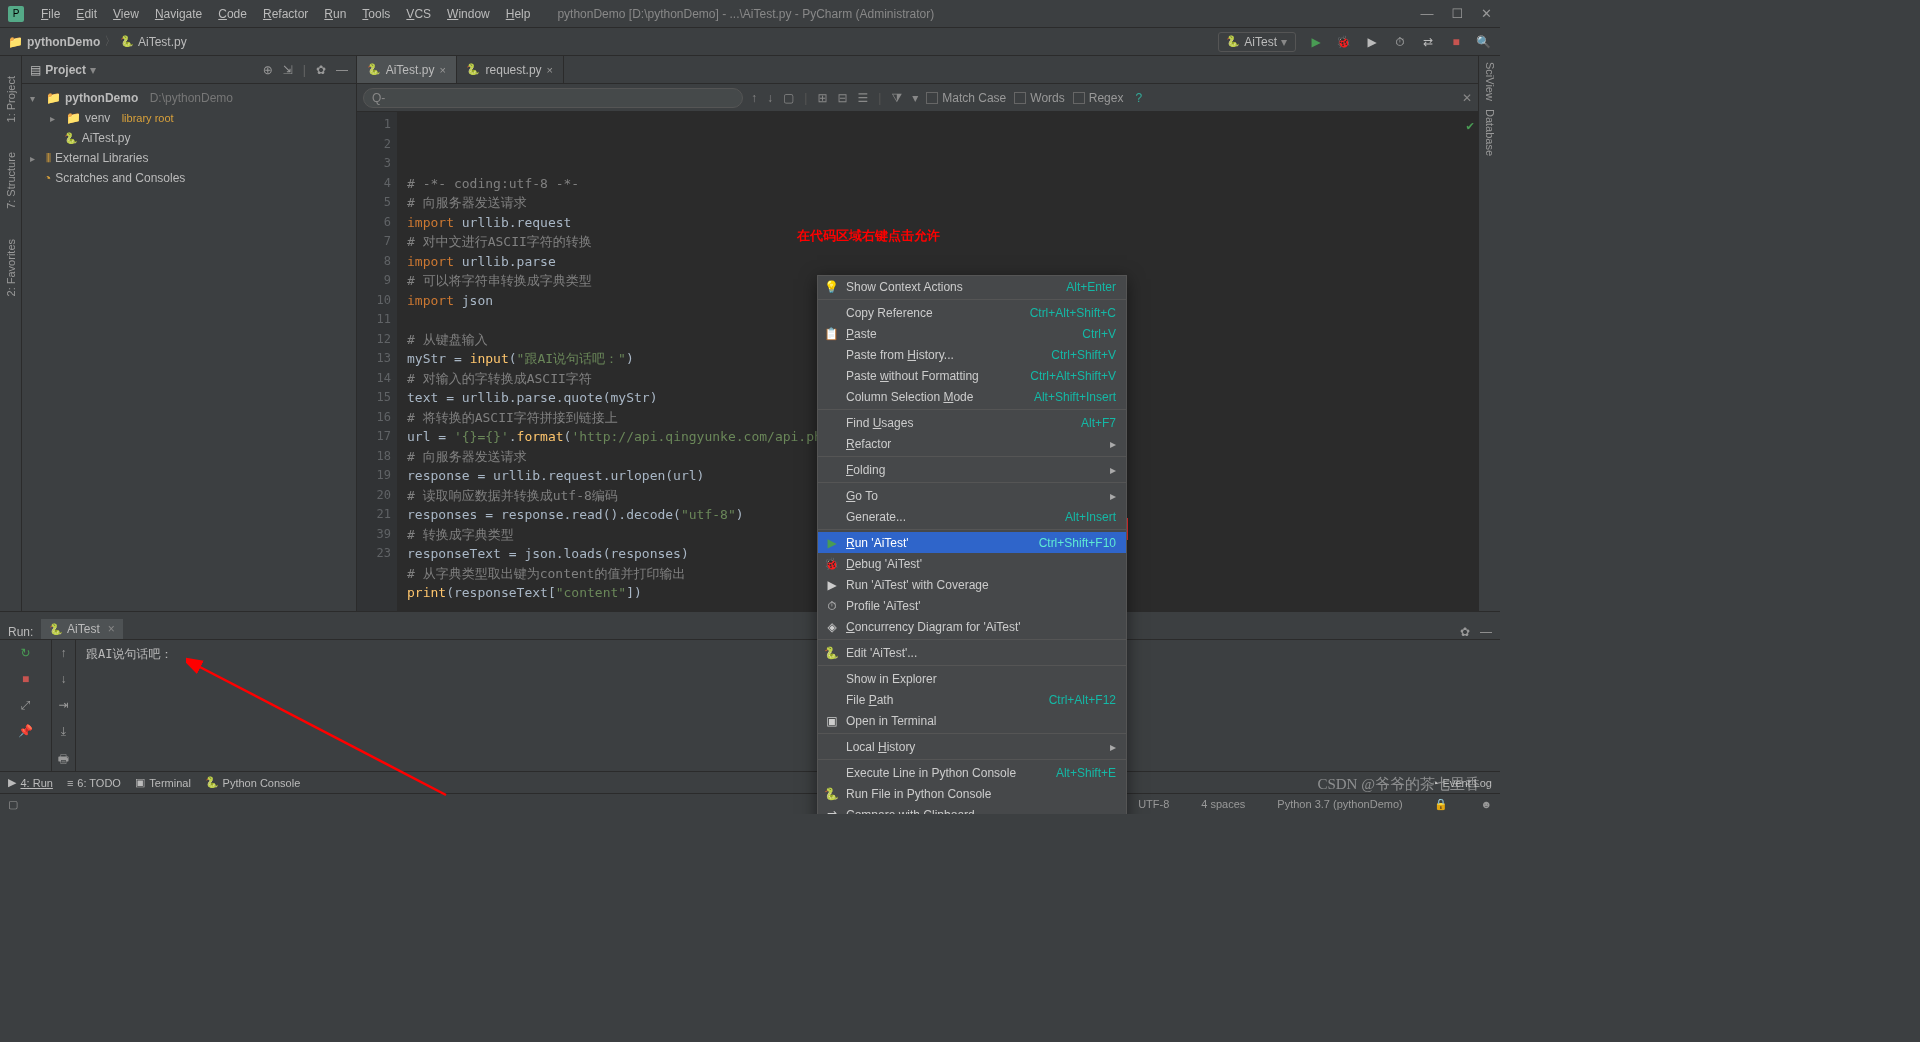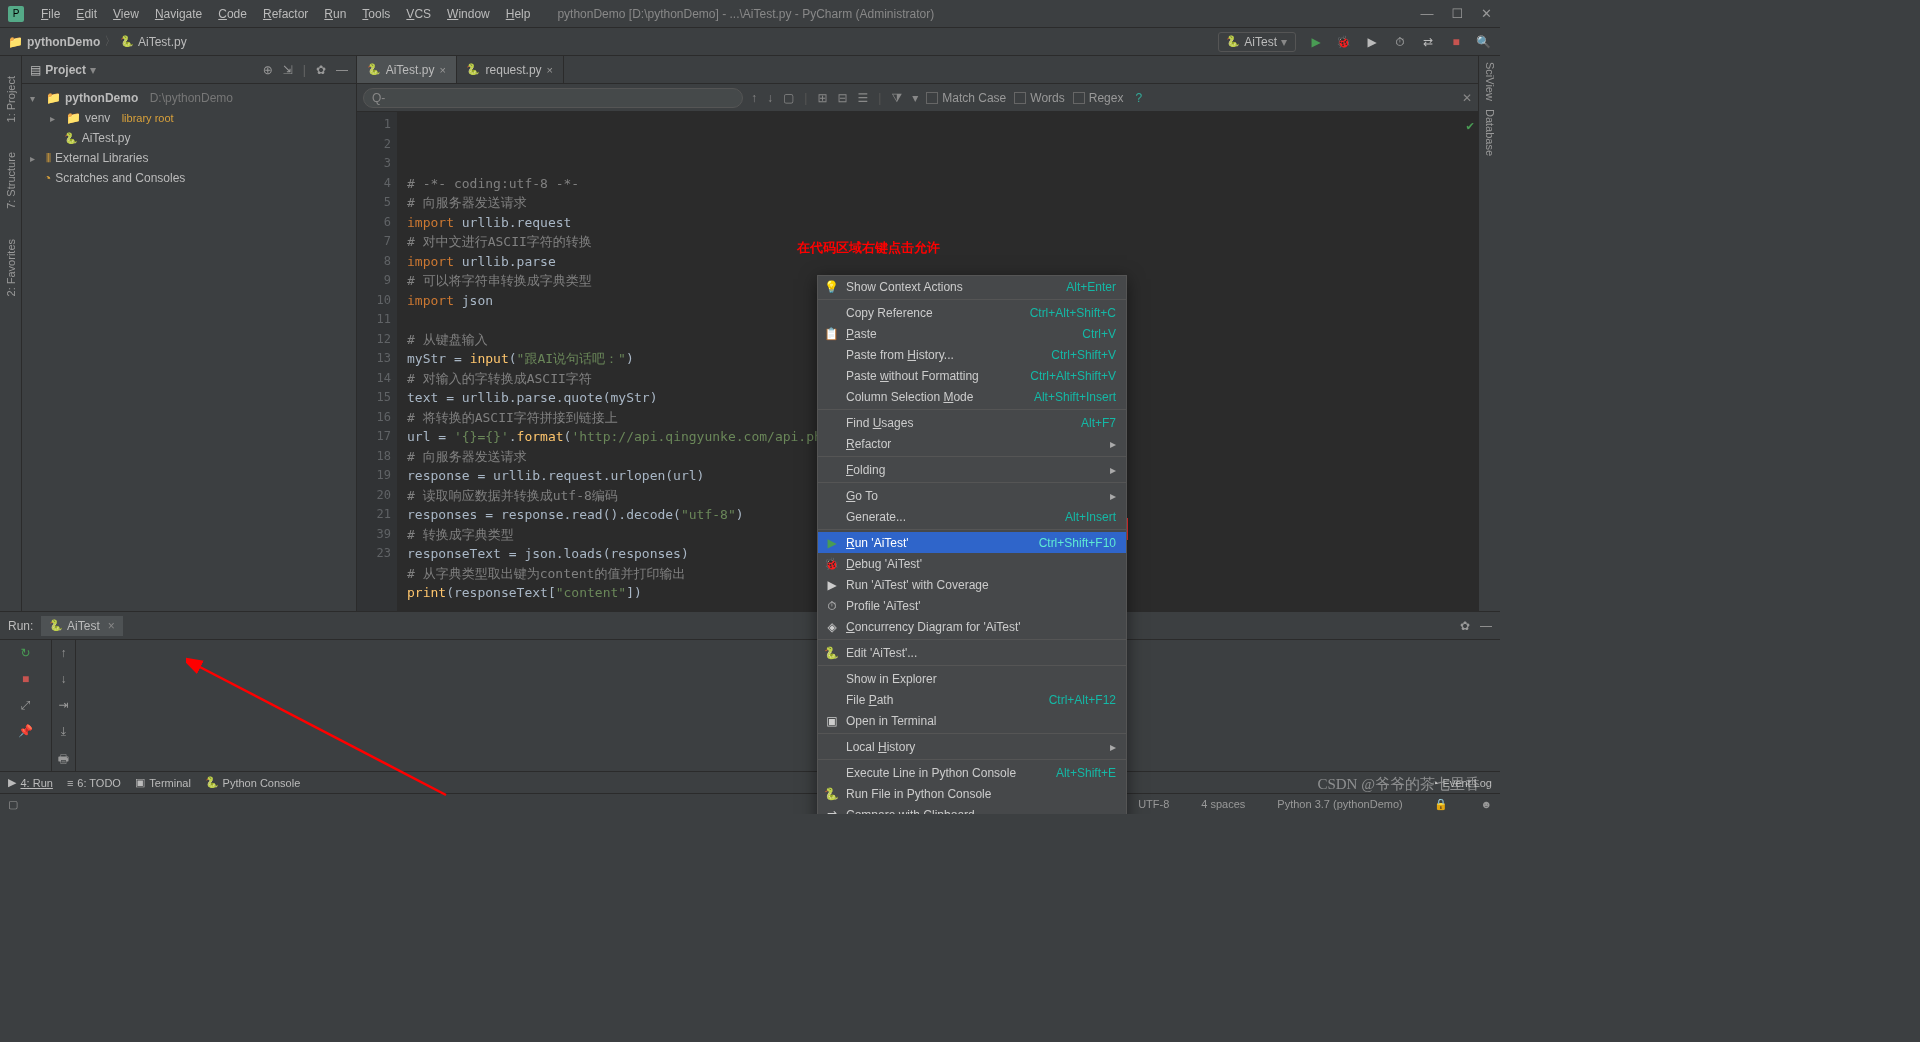--- a/index.html
+++ b/index.html
@@ -128,21 +128,21 @@
 .ctx-row { display: flex; align-items: center; height: 21px; padding: 0 10px 0 28px; position: relative; cursor:pointer; color:#ccc;}
 .ctx-row .ico { position: absolute; left: 6px; width: 16px; text-align: center; }
 .ctx-row .sc { margin-left: auto; color: #14b8a6; }
 .ctx-row .arr { margin-left: auto; color: #aaa; }
 .ctx-row.sel { background: #2f65ca; color: #fff; }
 .ctx-row.sel .sc { color: #5eead4; }
 .ctx-sep { height: 1px; background: #555; margin: 2px 0; }
 .sel-box { position:absolute; border:1px solid #f33; pointer-events:none;}
 
 .run-panel { height: 190px; border-top: 1px solid #2b2b2b; display: flex; flex-direction: column; }
-.run-header { height: 28px; display: flex; align-items: center; padding: 0 8px; gap: 8px; border-bottom: 1px solid #2b2b2b; }
+.run-header { height: 28px; display: flex; align-items: flex-end; padding: 0 8px; gap: 8px; border-bottom: 1px solid #2b2b2b; }
 .run-header .title { display: flex; align-items: center; gap: 4px; }
 .rtab { background: #4e5254; padding: 3px 8px; border-radius: 0; display:flex; align-items:center; gap:4px;}
 .run-header .ricons { margin-left: auto; display: flex; gap: 10px; color: #999; }
 .run-body { flex: 1; display: flex; }
 .run-gutter { width: 52px; display: flex; flex-direction: column; align-items: center; padding-top: 6px; gap: 12px; border-right: 1px solid #2b2b2b; }
 .run-gutter2 { width: 24px; display: flex; flex-direction: column; align-items: center; padding-top: 6px; gap: 12px; border-right: 1px solid #2b2b2b; color:#999;}
 .console { flex: 1; padding: 6px 10px; font-family: Consolas, monospace; font-size: 12px; color: #bbb; position:relative; }
 
 .bottombar { position:absolute; bottom:21px; left:0; right:0; height: 22px; display: flex; align-items: center; padding: 0 8px; gap: 14px; border-top: 1px solid #2b2b2b; background:#3c3f41; font-size:11px;}
 .bottombar .item { display: flex; align-items: center; gap: 4px; cursor:pointer; }
@@ -317,21 +317,21 @@
           <div>18</div>
           <div>19</div>
           <div>20</div>
           <div>21</div>
           <div>39</div>
           <div>23</div>
         </div>
       <div class="code" id="code">
         <span class="rcheck">✔</span>
       <div><span class="cmt"># -*- coding:utf-8 -*-</span></div><div><span class="cmt"># 向服务器发送请求</span></div><div><span class="kw">import</span> urllib.request</div><div><span class="cmt"># 对中文进行ASCII字符的转换</span></div><div><span class="kw">import</span> urllib.parse</div><div><span class="cmt"># 可以将字符串转换成字典类型</span></div><div><span class="kw">import</span> json</div><div>&nbsp;</div><div><span class="cmt"># 从键盘输入</span></div><div>myStr = <span class="fn">input</span>(<span class="str">"跟AI说句话吧："</span>)</div><div><span class="cmt"># 对输入的字转换成ASCII字符</span></div><div>text = urllib.parse.quote(myStr)</div><div><span class="cmt"># 将转换的ASCII字符拼接到链接上</span></div><div>url = <span class="str">'{}={}'</span>.<span class="fn">format</span>(<span class="str">'http://api.qingyunke.com/api.php?ke</span></div><div><span class="cmt"># 向服务器发送请求</span></div><div>response = urllib.request.urlopen(url)</div><div><span class="cmt"># 读取响应数据并转换成utf-8编码</span></div><div>responses = response.read().decode(<span class="str">"utf-8"</span>)</div><div><span class="cmt"># 转换成字典类型</span></div><div>responseText = json.loads(responses)</div><div><span class="cmt"># 从字典类型取出键为content的值并打印输出</span></div><div><span class="fn">print</span>(responseText[<span class="str">"content"</span>])</div><div>&nbsp;</div></div>
-      <div class="red-anno" style="left:440px; top:127px;text-align:center;">在代码区域右键点击允许</div>
+      <div class="red-anno" style="left:440px; top:115px;text-align:center;">在代码区域右键点击允许</div>
     </div>
   </div>
 
   <div class="rightgutter">
     <span class="vtext" style="transform:none">SciView</span>
     <span class="vtext" style="transform:none">Database</span>
   </div>
 </div>
 
 <div class="ctx" id="ctx">
@@ -473,20 +473,21 @@
     </div>
     <div class="run-gutter2">
       <span>↑</span>
       <span>↓</span>
       <span>⇥</span>
       <span>⤓</span>
       <span>🖶</span>
       <span>🗑</span>
     </div>
     <div class="console">
+      <div>跟AI说句话吧：</div>
       <svg class="arrow-svg" style="left:110px; top:15px;" width="280" height="150">
         <defs>
             <marker id="ah" markerWidth="10" markerHeight="10" refX="2" refY="3" orient="auto">
               <path d="M0,0 L0,6 L9,3 z" fill="#ff0000"></path>
             </marker>
           </defs>
         <line x1="260" y1="140" x2="10" y2="10" stroke="#ff0000" stroke-width="2.5" marker-end="url(#ah)"></line>
       </svg>
       <div class="red-anno" style="left:358px; top:140px;">输入你想说的话</div>
     </div>

